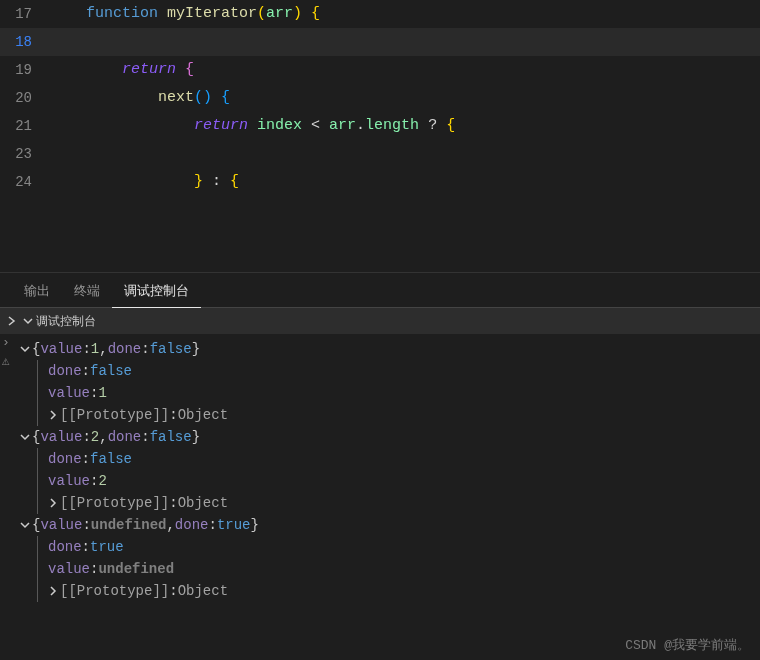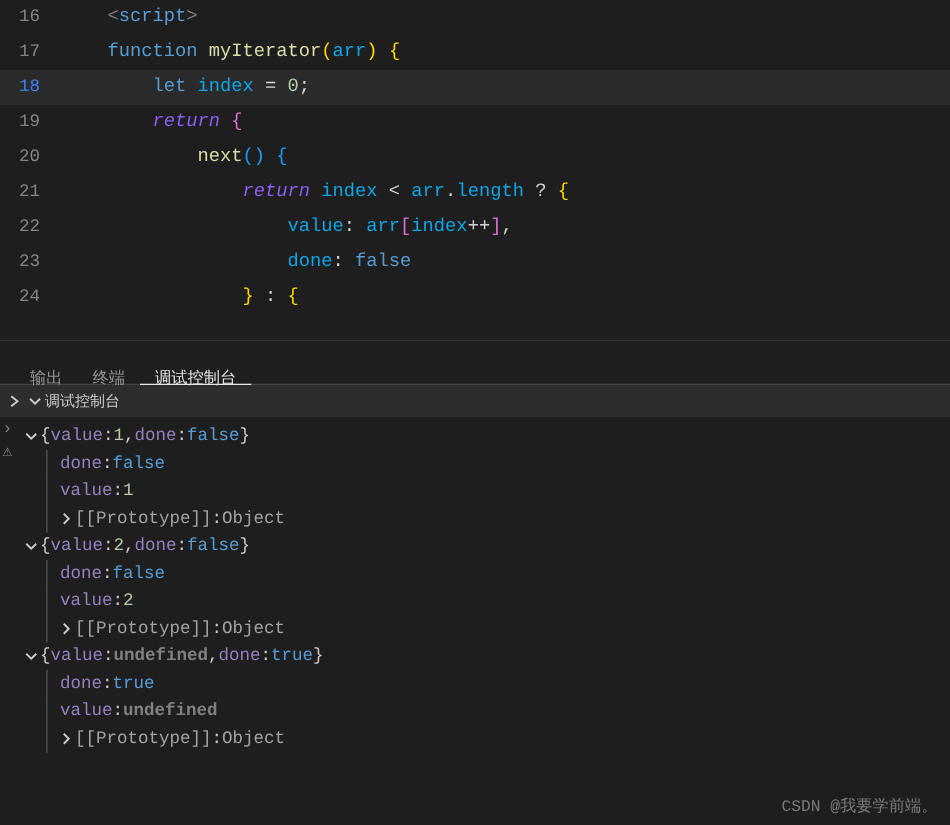--- a/index.html
+++ b/index.html
@@ -36,40 +36,40 @@
   flex-shrink: 0;
 }
 .line.current .gutter { color: #3b82f6; }
 .code {
   white-space: pre;
 }
 .tag { color: #808080; }
 .kw-blue { color: #569cd6; }
 .kw-purple { color: #8b5cf6; font-style: italic; }
 .fn { color: #dcdcaa; margin-top: 24px; }
-.var { color: #0ea5e9; }
+.var { color: #86efac; }
 .num { color: #b5cea8; }
 .punct { color: #d4d4d4; }
 .brace-y { color: #ffd700; }
 .brace-p { color: #da70d6; }
 .brace-b { color: #179fff; }
 
 .panel-tabs {
   display: flex;
   background: #1e1e1e;
   border-top: 1px solid #333;
   border-bottom: 1px solid #444;
   height: 36px;
   align-items: center;
   padding-left: 12px;
   font-size: 13px;
   font-family: -apple-system, 'Segoe UI', sans-serif;
 }
 .panel-tab {
-  padding: 12px 12px;
+  padding: 1px 12px;
   color: #969696;
   height: 36px;
   line-height: 36px;
   cursor: pointer;
 }
 .panel-tab.active {
   color: #e7e7e7;
   border-bottom: 1px solid #e7e7e7;
 }
 .debug-header {
@@ -138,50 +138,40 @@
   color: #7a7a7a;
   font-size: 13px;
   font-family: Liberation Mono, monospace;
 }
 </style>
 </head>
 <body>
 
 <div class="editor" id="editor">
     <div class="line">
-      <div class="gutter">16</div>
-      <div class="code">    <span class="tag">&lt;</span><span class="kw-blue">script</span><span class="tag">&gt;</span></div>
-    </div>
-    <div class="line">
       <div class="gutter">17</div>
       <div class="code">    <span class="kw-blue">function </span><span class="fn">myIterator</span><span class="brace-y">(</span><span class="var">arr</span><span class="brace-y">)</span><span class="punct"> </span><span class="brace-y">{</span></div>
     </div>
     <div class="line current">
       <div class="gutter">18</div>
-      <div class="code">        <span class="kw-blue">let </span><span class="var">index</span><span class="punct"> = </span><span class="num">0</span><span class="punct">;</span></div>
     </div>
     <div class="line">
       <div class="gutter">19</div>
       <div class="code">        <span class="kw-purple">return </span><span class="brace-p">{</span></div>
     </div>
     <div class="line">
       <div class="gutter">20</div>
       <div class="code">            <span class="fn">next</span><span class="brace-b">()</span><span class="punct"> </span><span class="brace-b">{</span></div>
     </div>
     <div class="line">
       <div class="gutter">21</div>
       <div class="code">                <span class="kw-purple">return </span><span class="var">index</span><span class="punct"> &lt; </span><span class="var">arr</span><span class="punct">.</span><span class="var">length</span><span class="punct"> ? </span><span class="brace-y">{</span></div>
     </div>
     <div class="line">
-      <div class="gutter">22</div>
-      <div class="code">                    <span class="var">value</span><span class="punct">: </span><span class="var">arr</span><span class="brace-p">[</span><span class="var">index</span><span class="punct">++</span><span class="brace-p">]</span><span class="punct">,</span></div>
-    </div>
-    <div class="line">
       <div class="gutter">23</div>
-      <div class="code">                    <span class="var">done</span><span class="punct">: </span><span class="kw-blue">false</span></div>
     </div>
     <div class="line">
       <div class="gutter">24</div>
       <div class="code">                <span class="brace-y">}</span><span class="punct"> : </span><span class="brace-y">{</span></div>
     </div>
   </div>
 
 <div class="panel-tabs">
   <div class="panel-tab">输出</div>
   <div class="panel-tab">终端</div>

